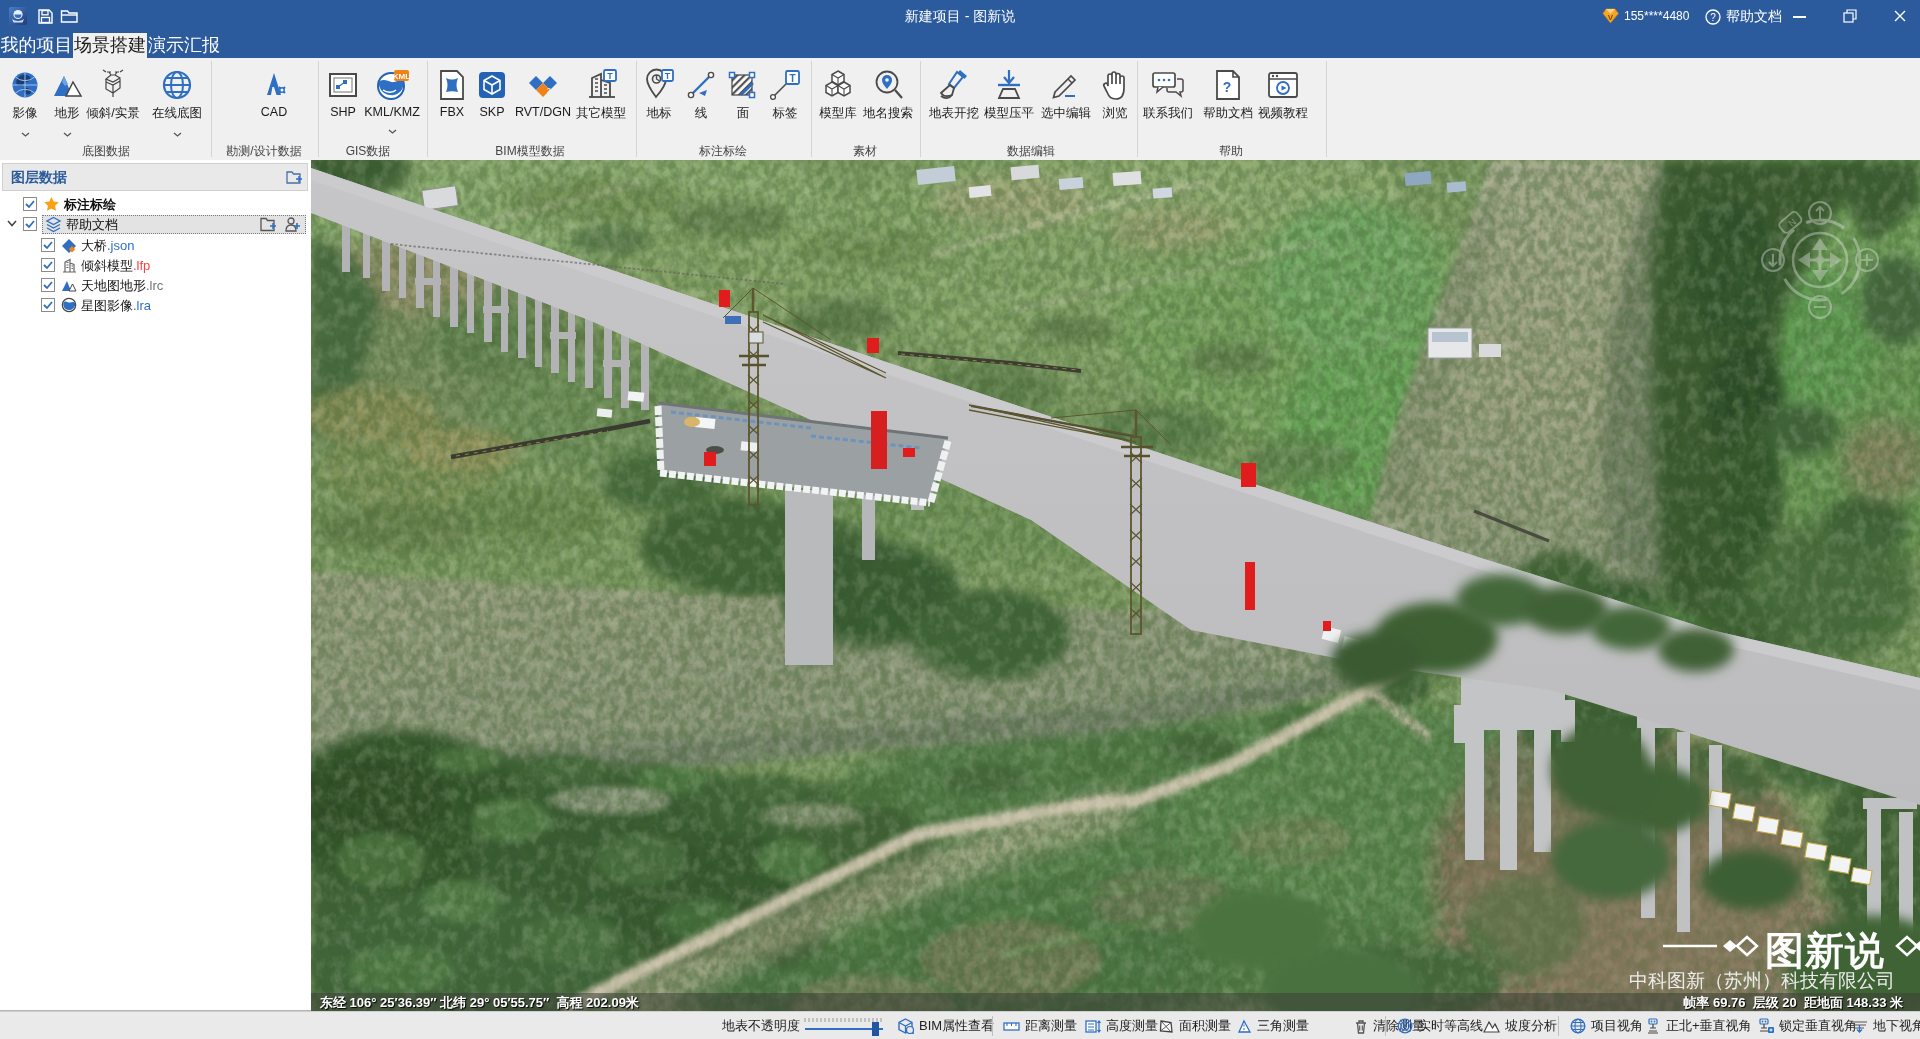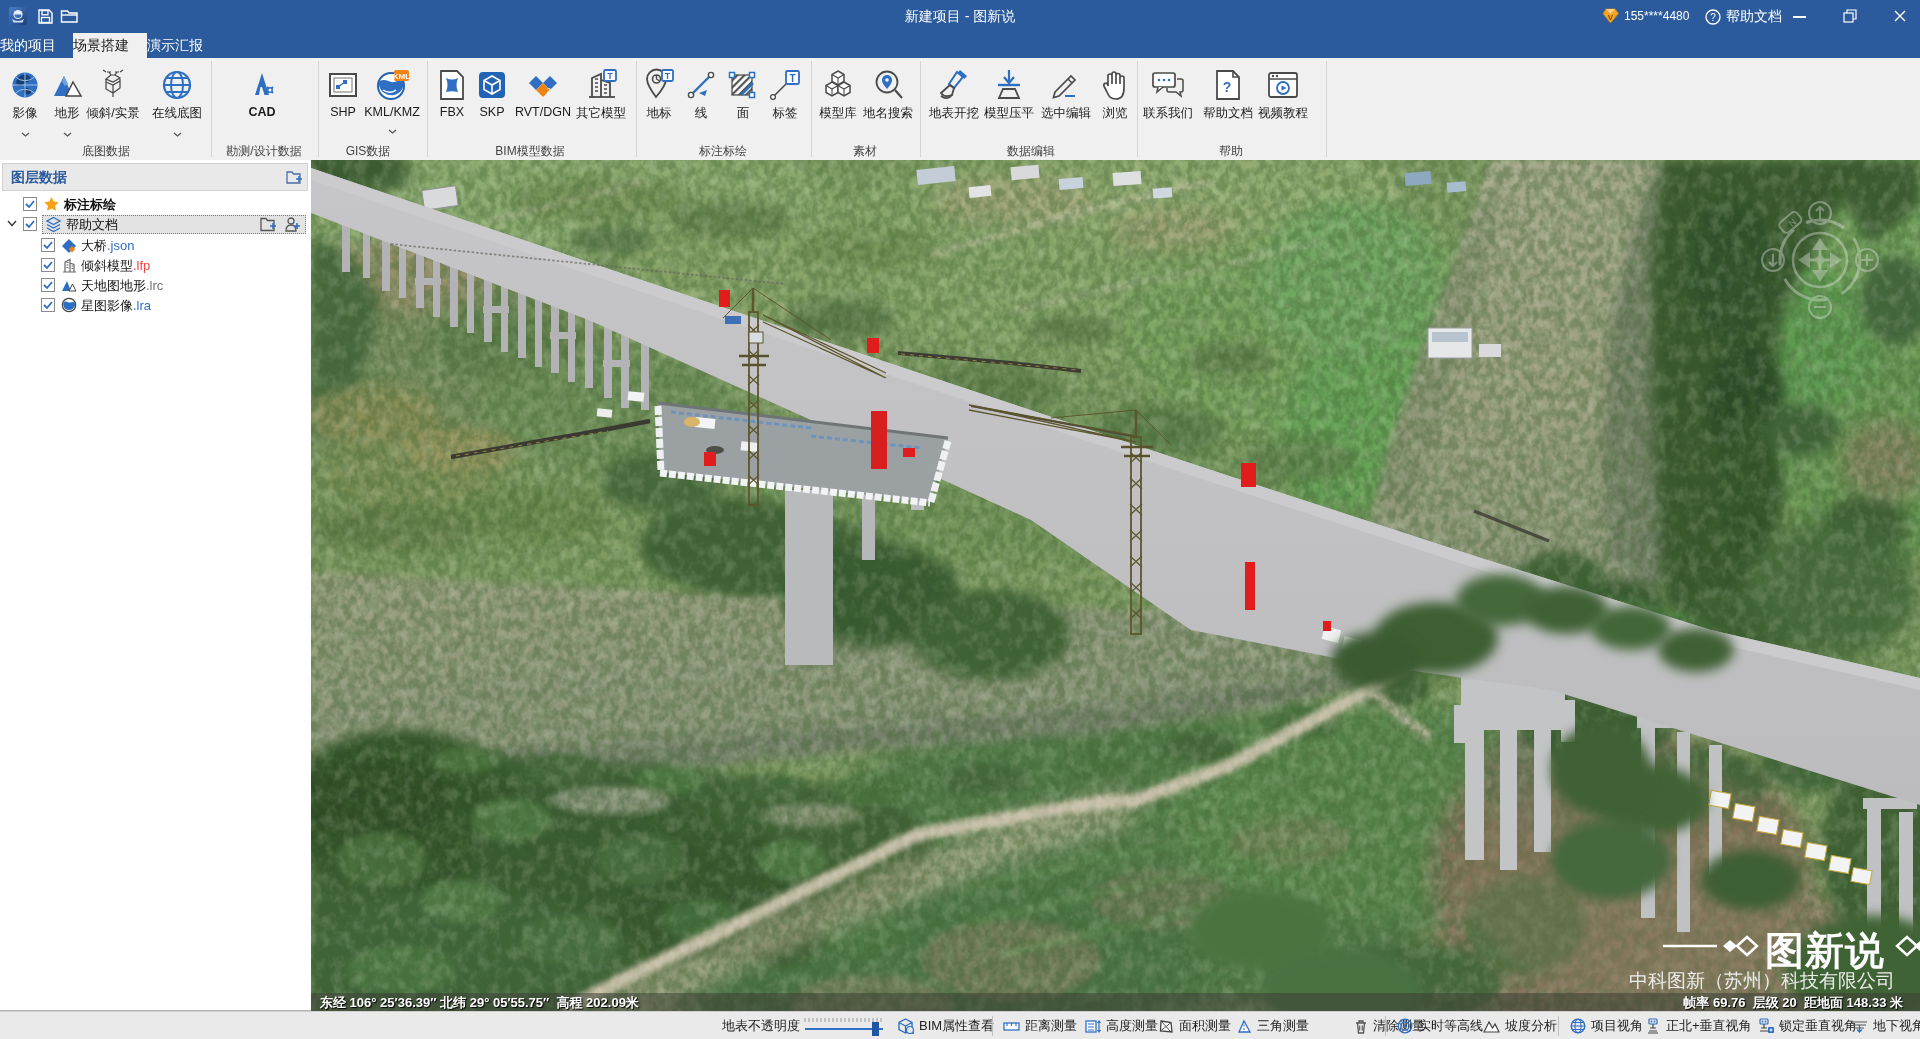--- a/index.html
+++ b/index.html
@@ -1,20 +1,20 @@
 <!DOCTYPE html>
 <html><head>
 <meta charset="utf-8">
 <style>
 * { margin:0; padding:0; box-sizing:border-box; }
 html,body { width:1920px; height:1039px; overflow:hidden; }
 body { font-family:"Liberation Sans", sans-serif; position:relative; background:#f0f0f0; }
 #titlebar { position:absolute; left:0; top:0; width:1920px; height:33px; background:#2c5b9d; }
 #tabbar { position:absolute; left:0; top:33px; width:1920px; height:25px; background:#2c5b9d; }
-.tab { position:absolute; top:0; height:25px; line-height:25px; color:#fff; font-size:14px; text-align:left;font-family:Liberation Serif, serif; }
+.tab { position:absolute; top:0; height:25px; line-height:25px; color:#fff; font-size:18px; text-align:center;font-family:Liberation Serif, serif; }
 .tab.sel { background:#f0f0f0; color:#1a1a1a; }
 #ribbon { position:absolute; left:0; top:58px; width:1920px; height:102px; background:#f0f0f0; }
 .gsep { position:absolute; top:3px; width:1px; height:96px; background:#d4d4d4; }
 .gname { position:absolute; top:85px; font-size:12px; color:#444; text-align:center; }
 .ritem { position:absolute; top:10px; text-align:center; }
 .ritem .ric { height:34px; display:flex; align-items:center; justify-content:center; }
 .ritem .rlb { font-size:12.5px; color:#1a1a1a; margin-top:3px; white-space:nowrap; }
 .ritem .drop { margin-top:1px; height:6px; }
 #panel { position:absolute; left:0; top:160px; width:358px; height:851px; background:#fff; border-right:1px solid #9aa0a6; border-bottom:1px solid #b5b5b5; }
 #panelhead { position:absolute; left:2px; top:3px; width:306px; height:28px; background:#e9e9e9; border:1px solid #d0d0d0; }
@@ -140,21 +140,21 @@
           <ellipse cx="16" cy="16" rx="6" ry="13" fill="none" stroke="#2f6fc3" stroke-width="2"></ellipse>
           <path d="M3 16h26M5 9h22M5 23h22" stroke="#2f6fc3" stroke-width="2" fill="none"></path>
         </svg>
       </div>
       <div class="rlb">在线底图</div>
       <div class="drop"><svg width="9" height="5">
           <path d="M1 1l3.5 3L8 1" stroke="#555" stroke-width="1.3" fill="none"></path>
         </svg></div>
     </div>
 
-  <div class="ritem" style="left:238px;width:48px;font-weight:bold;">
+  <div class="ritem" style="left:250px;width:48px;">
       <div class="ric">
         <svg width="34" height="32" viewBox="0 0 34 32">
           <path d="M10 26L17 4l7 22h-4.5l-2.5-8h-4.5l1.5-4.5h2L17 9l-3 17z" fill="#2f6fc3"></path>
           <path d="M22 18l6 6M28 18l-6 6" stroke="#2f6fc3" stroke-width="2"></path>
           <circle cx="25" cy="21" r="2.2" fill="#fff" stroke="#2f6fc3" stroke-width="1.4"></circle>
         </svg>
       </div>
       <div class="rlb">CAD</div>
     </div>
 

